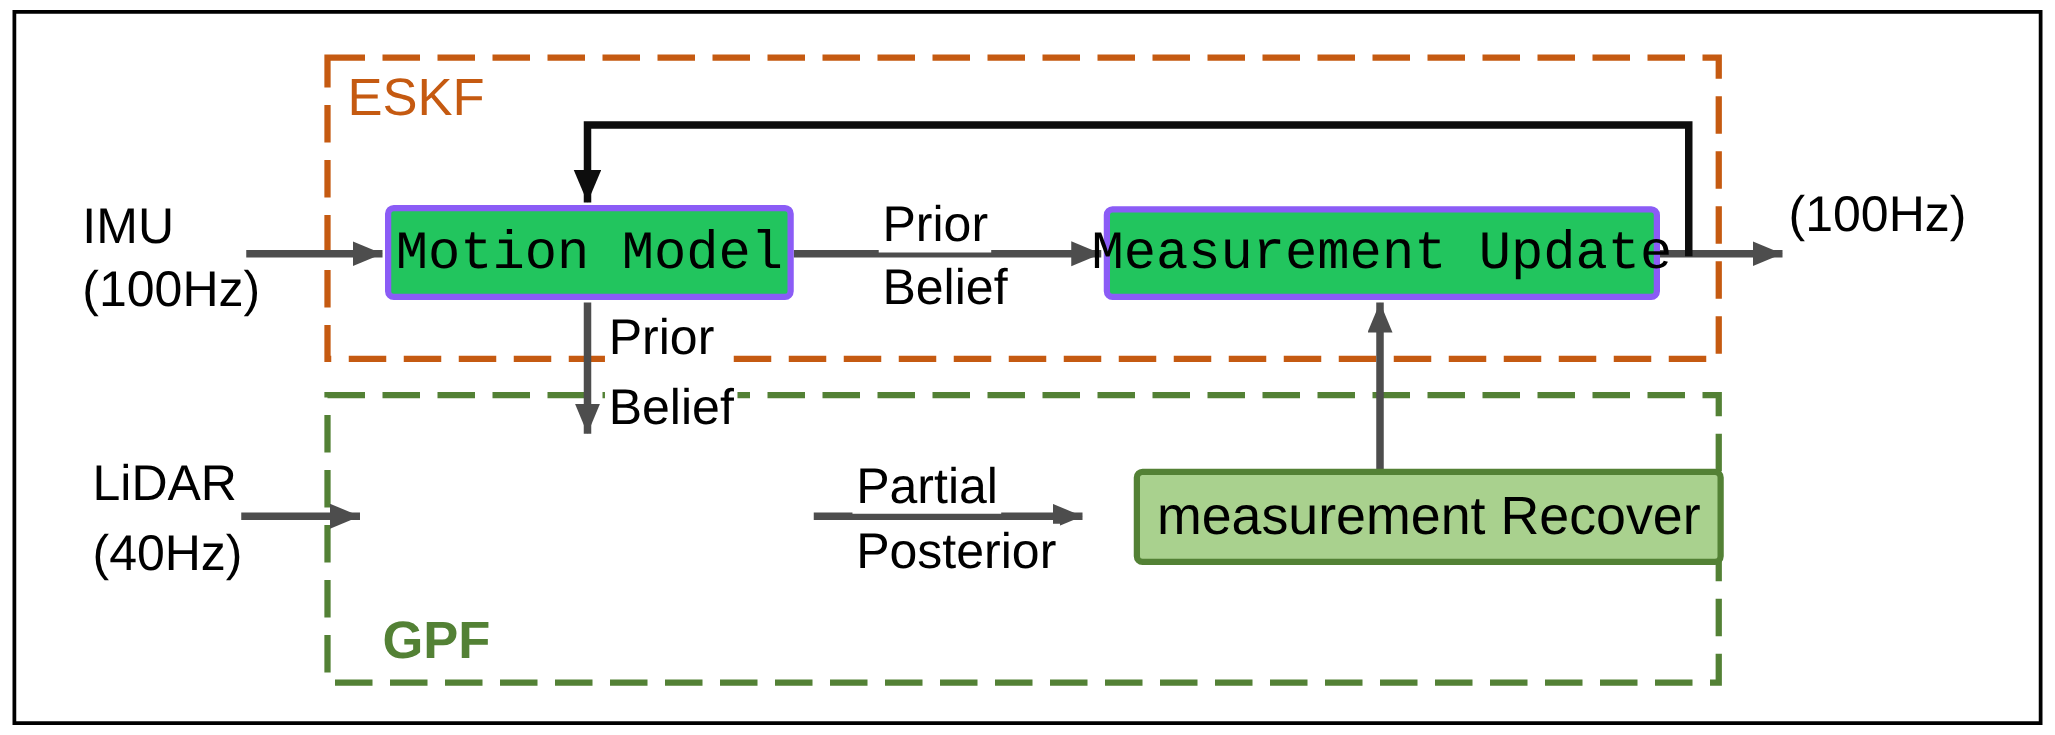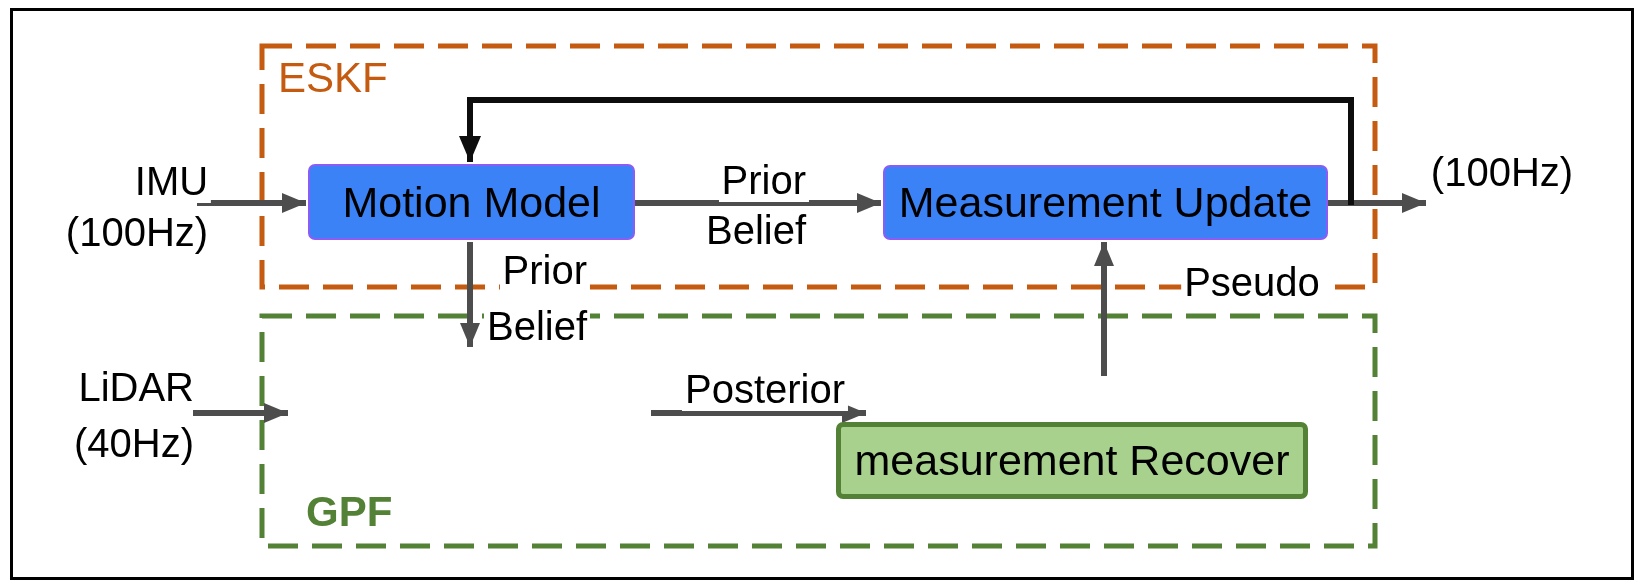--- a/index.html
+++ b/index.html
@@ -27,33 +27,33 @@
   }
   #eskf-label { left:278px; top:57px; color:#C55A11; }
   #gpf-label  { left:306px; top:491px; color:#538135;font-weight:bold; }
 
   .node {
     position:absolute;
     display:flex; align-items:center; justify-content:center;
     border-radius:7px; box-sizing:border-box;
     text-align:center;
   }
-  .node.orange { background:#3b82f6; border:2px solid #8b5cf6; }
+  .node.orange { background:#22c55e; border:5px solid #8b5cf6;font-family:Liberation Mono, monospace; }
   .node.green  { background:#A9D18E; border:5px solid #538135; }
   .node-label { font-size:43px; line-height:57px; color:#000; white-space:nowrap; }
 
   #motion-model-node        { left:308px; top:164px; width:327px; height:76px; }
   #measurement-update-node  { left:883px; top:165px; width:445px; height:75px;justify-content:center; }
   #particle-sampling-node   { left:290px; top:349px; width:361px; height:131px; }
-  #measurement-recover-node { left:836px; top:375px; width:472px; height:77px;margin-top:47px; }
+  #measurement-recover-node { left:907px; top:375px; width:472px; height:77px; }
 
   .lbl {
     position:absolute;
     transform:translateX(-50%);
-    text-align:right;
+    text-align:left;
     font-size:40px; line-height:51px;
     white-space:nowrap;
   }
   .lbl .line span { background:#ffffff; padding:0 3px; }
 
   #imu-label        { left:137px;  top:156px; }
   #lidar-label      { left:134px;  top:359px; line-height:56px; }
   #estimates-label  { left:1502px; top:145px; line-height:55px; }
   #prior-belief-h-label     { left:756px;  top:155px; line-height:50px; }
   #prior-belief-v-label     { left:537px;  top:242px; line-height:56px; }
@@ -125,20 +125,20 @@
     <div class="line"><span>Prior</span></div>
     <div class="line"><span>Belief</span></div>
   </div>
 
   <div id="prior-belief-v-label" class="lbl">
     <div class="line"><span>Prior</span></div>
     <div class="line"><span>Belief</span></div>
   </div>
 
   <div id="partial-posterior-label" class="lbl">
+    <div class="line"><span>Partial</span></div>
     <div class="line"><span>Posterior</span></div>
   </div>
 
   <div id="pseudo-measurements-label" class="lbl">
-    <div class="line"><span>Pseudo</span></div>
   </div>
 
 </div>
 
 </body></html>

